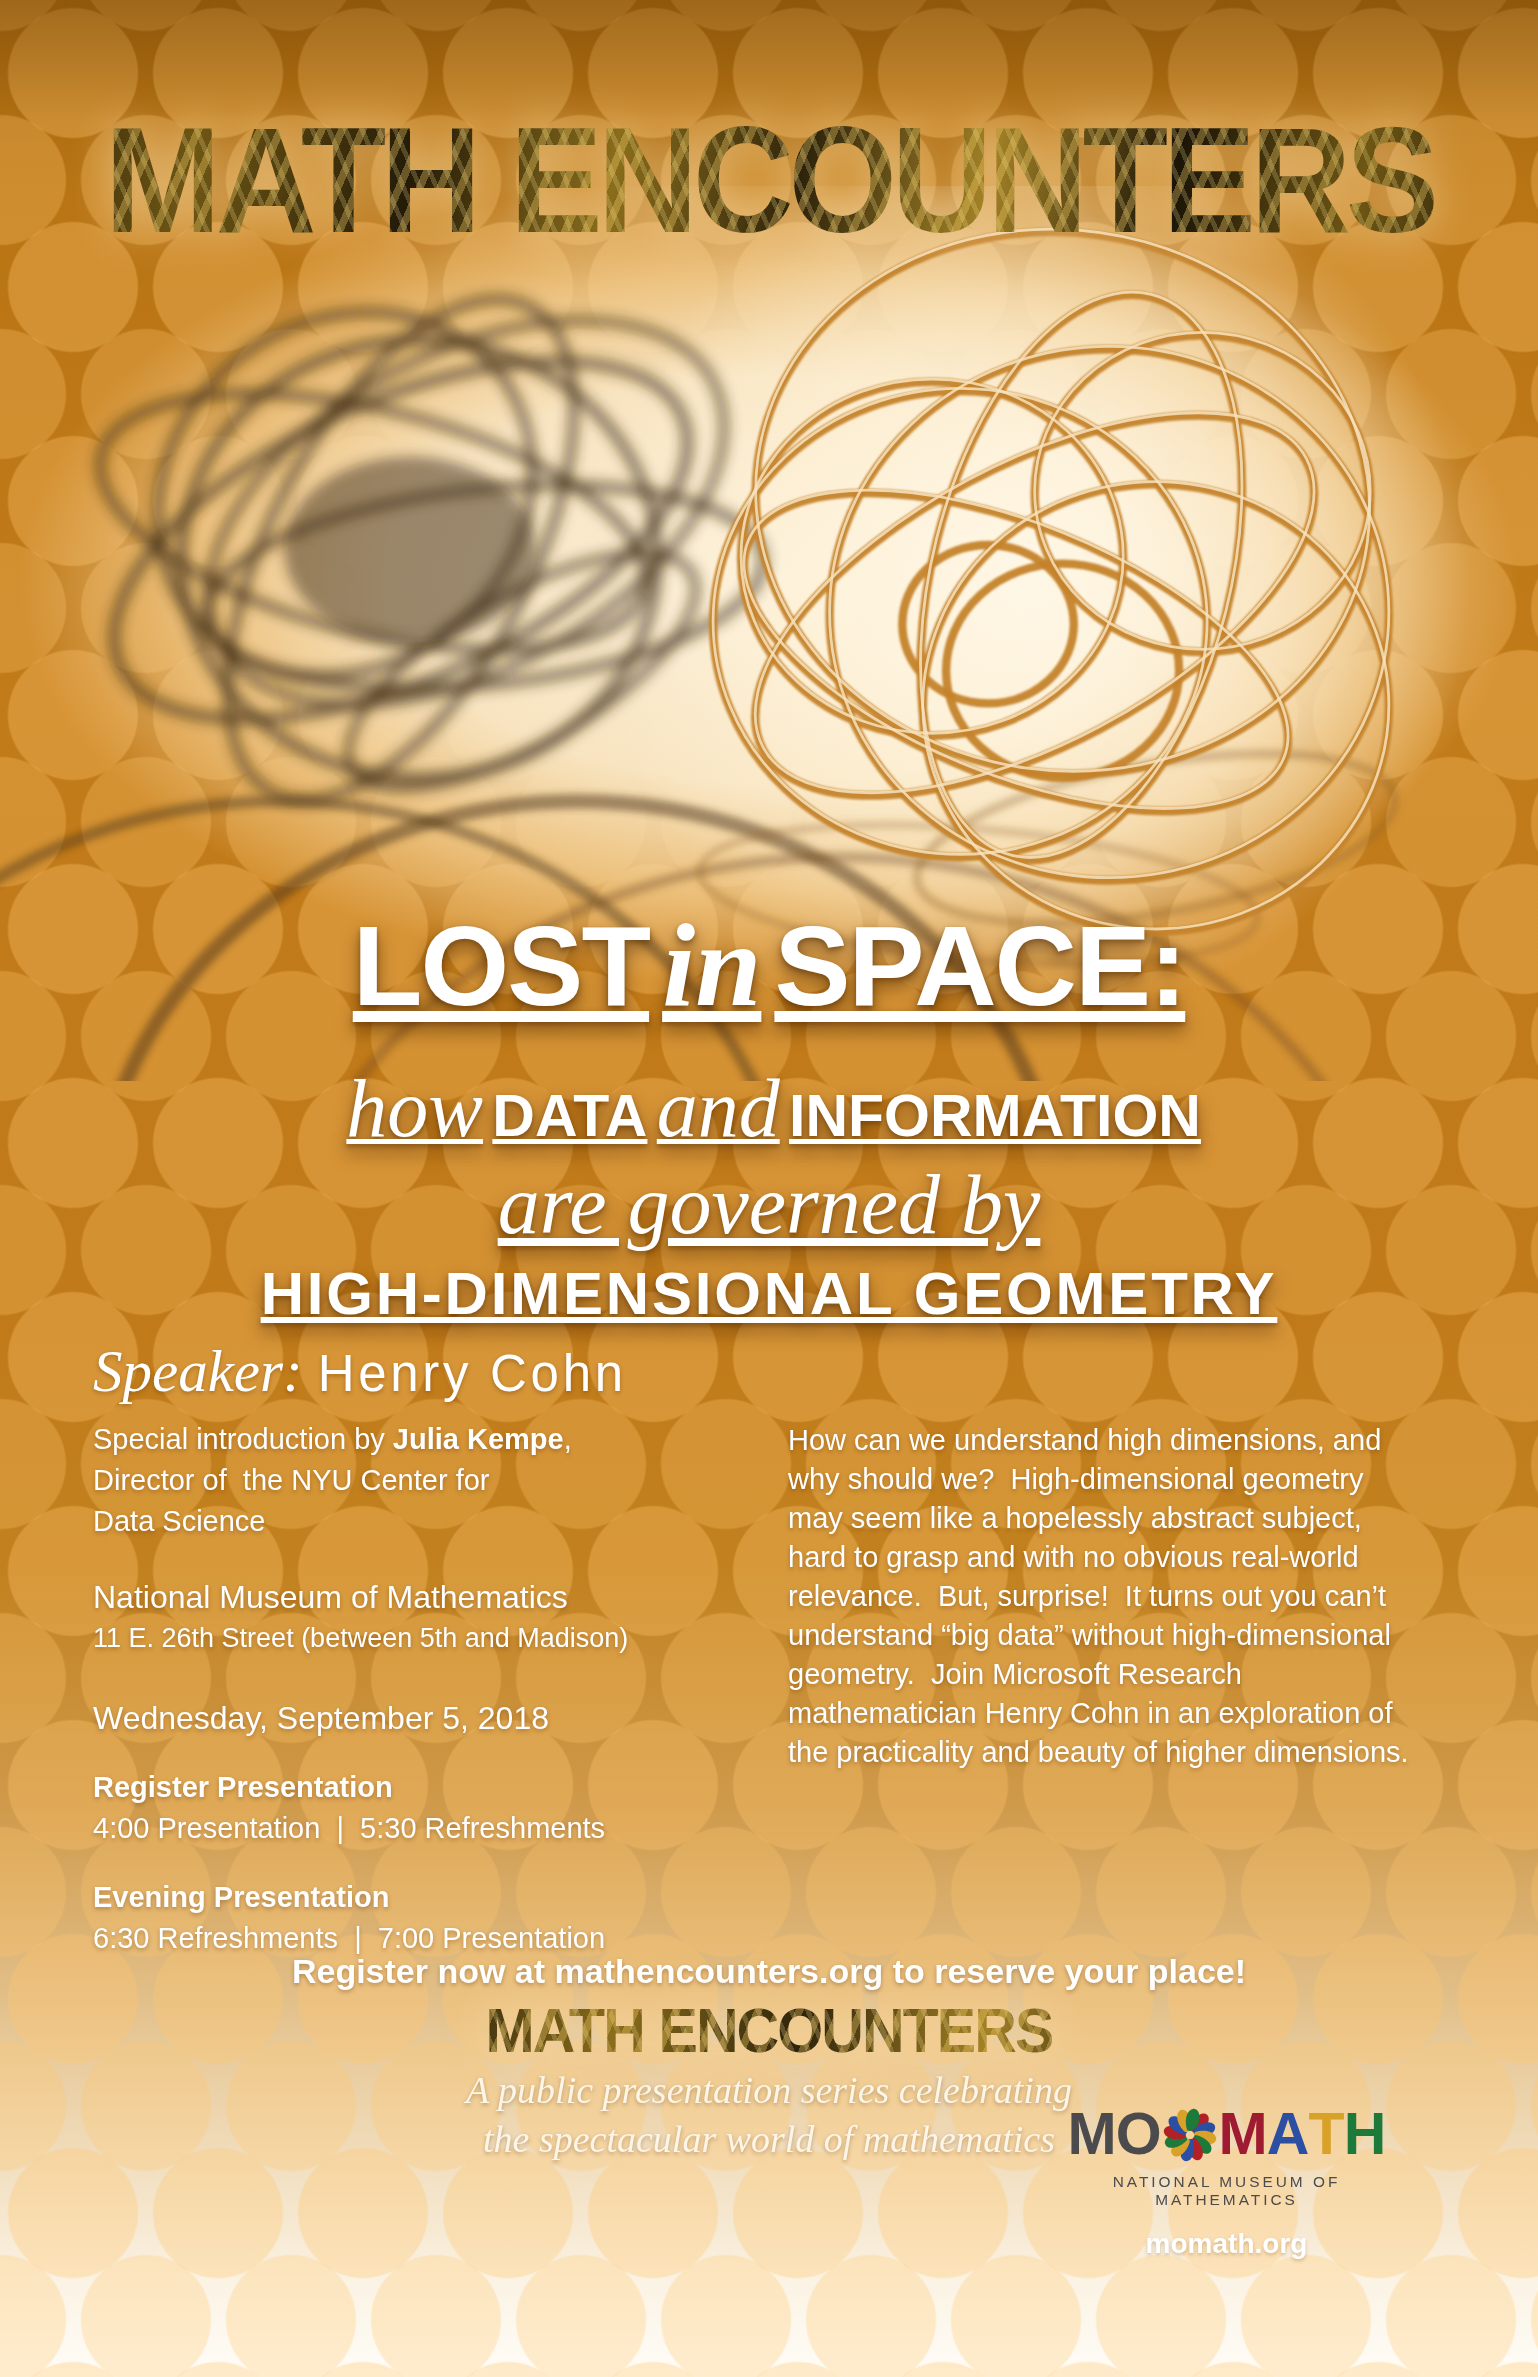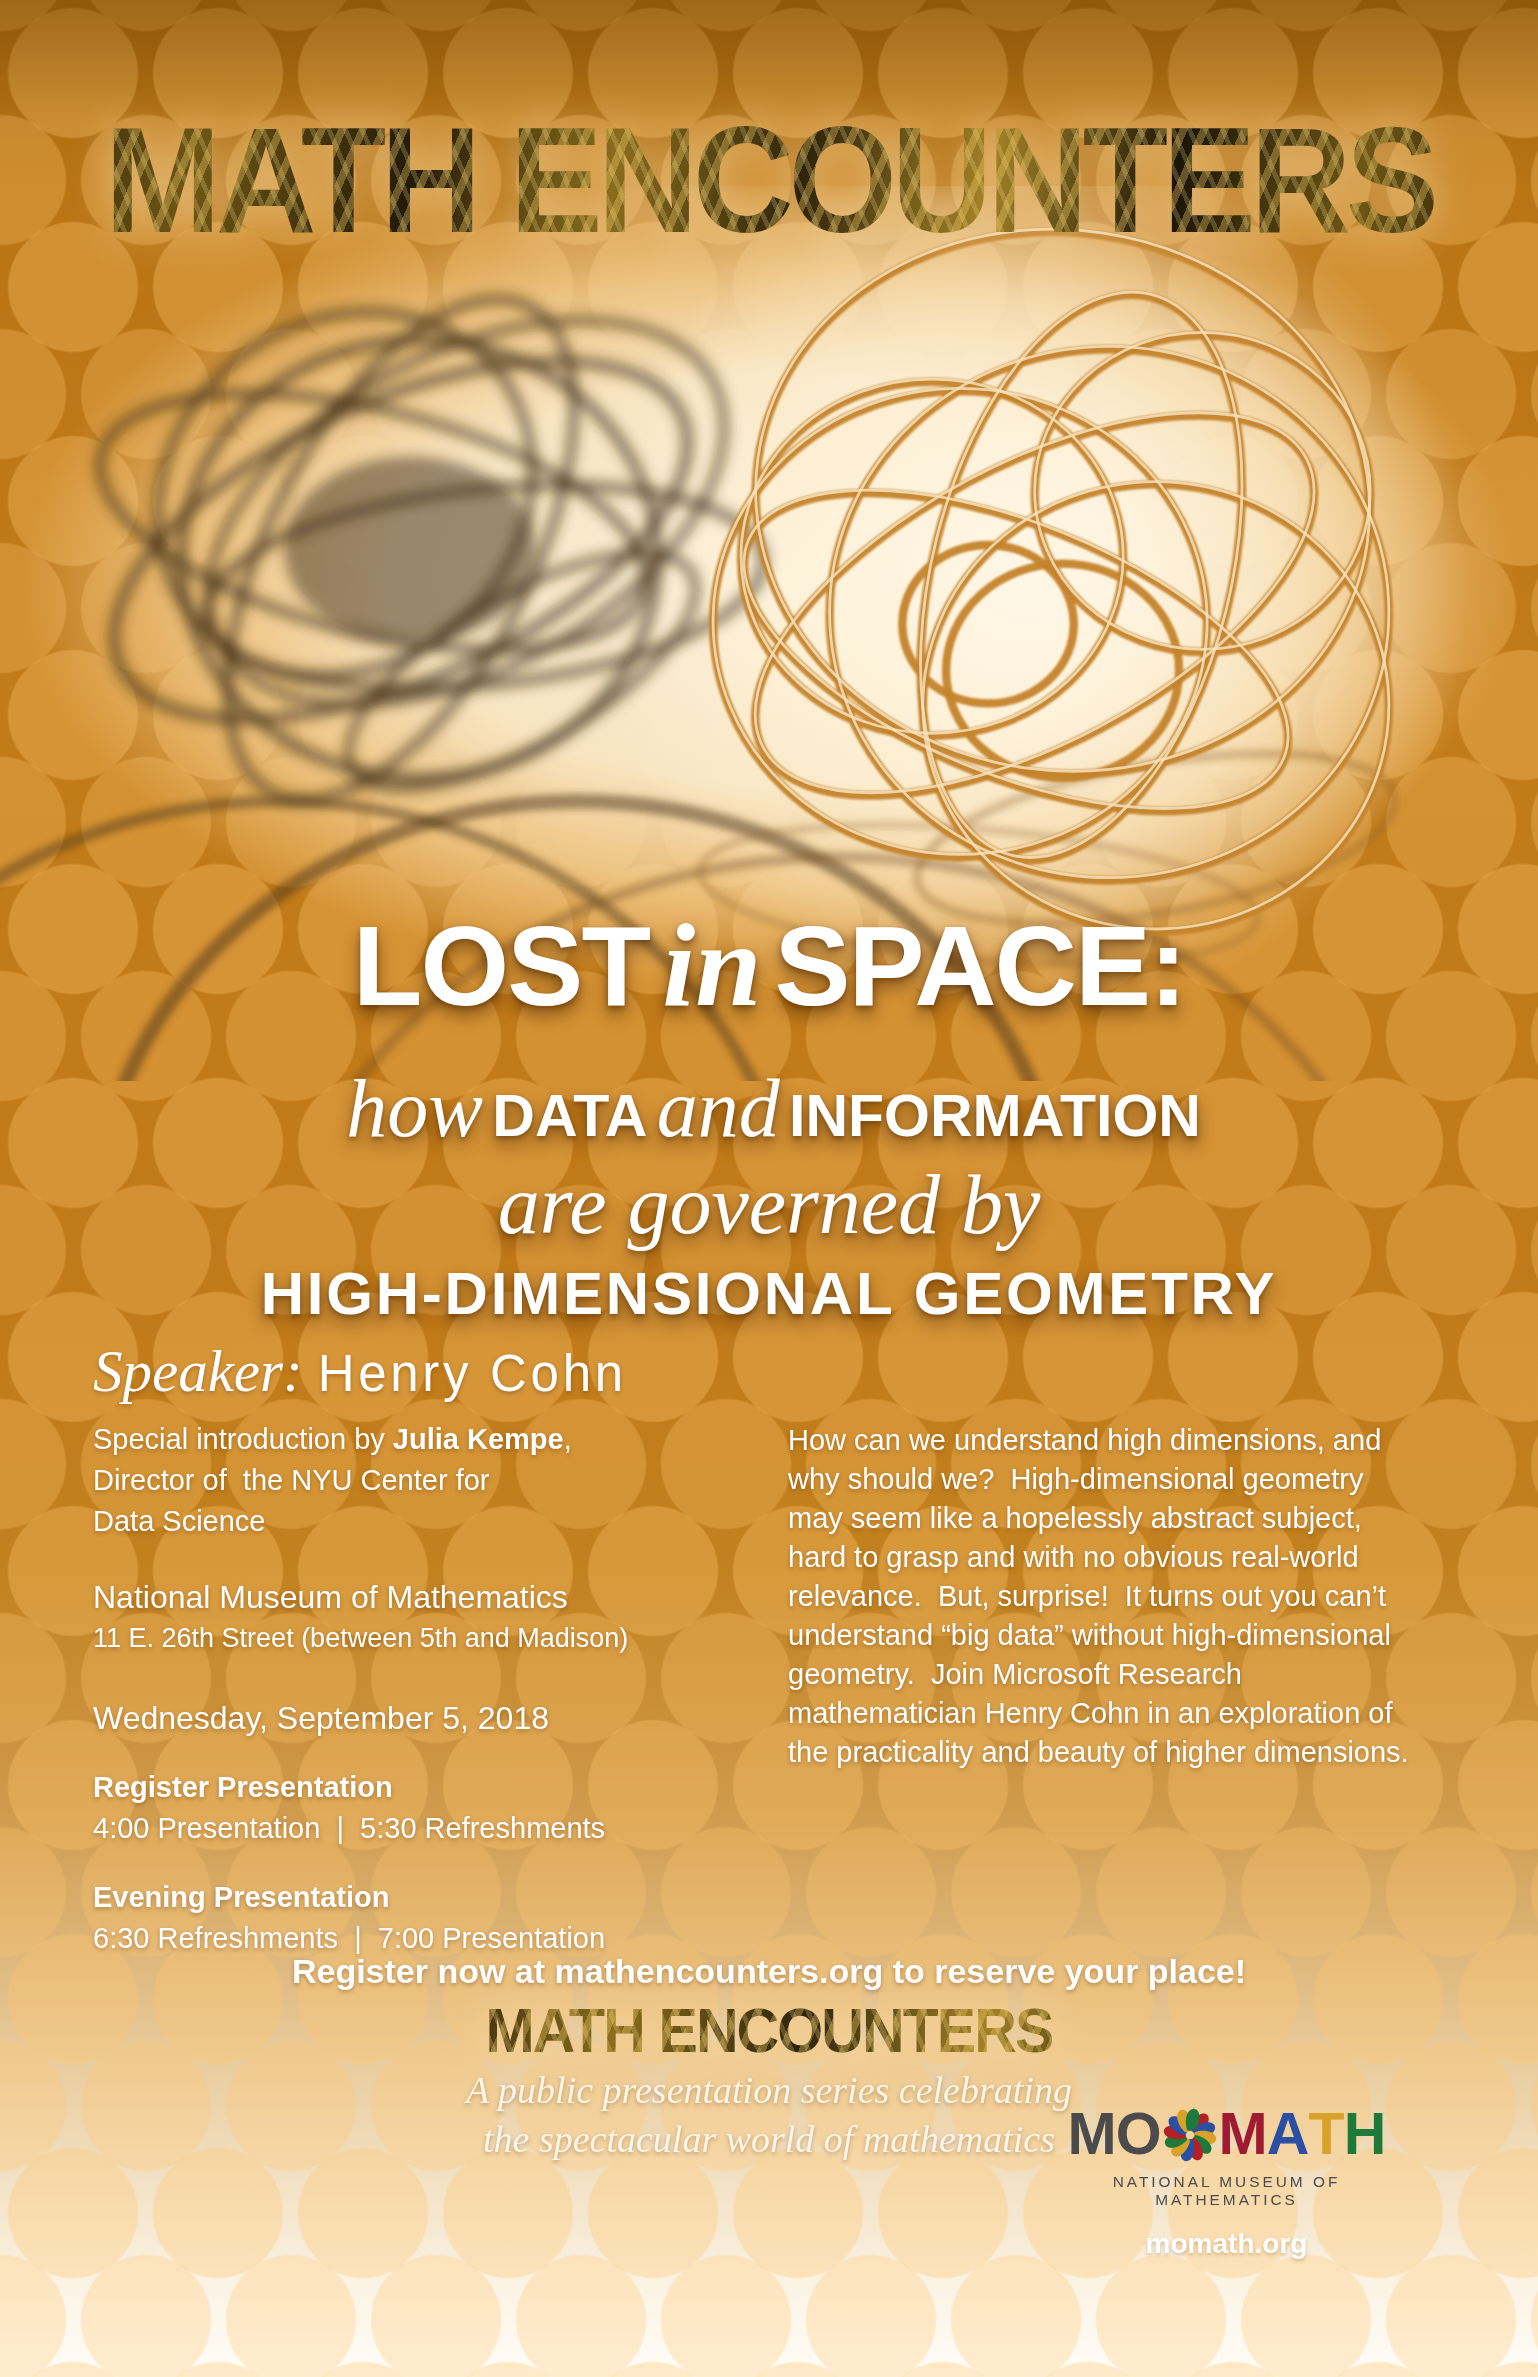--- a/index.html
+++ b/index.html
@@ -28,21 +28,21 @@
   }
   .brand-top{top:110px;left:0;width:100%;text-align:center;font-size:140px;line-height:1;}
   .brand-small{top:2001px;left:0;width:100%;text-align:center;font-size:59px;line-height:1;letter-spacing:-1.9px;}
   
   .photo{
     top:186px;left:0;width:1538px;height:895px;
     background:
       radial-gradient(circle 438px at 67% 44%, rgba(255,248,232,.95) 0%, rgba(255,244,220,.55) 60%, rgba(255,244,220,0) 100%),
       radial-gradient(ellipse 58% 54% at 50% 44%, #fbeed6 0%, #f8e4c0 42%, rgba(246,212,155,.72) 64%, rgba(214,145,45,0) 84%);
   }
-  .hl{color:#fff;text-shadow:0 9.3px 17px rgba(75,38,2,.6),0 2.8px 5.6px rgba(75,38,2,.45);}
+  .hl{color:#fff;text-shadow:0 9.3px 17px rgba(75,38,2,.6),0 2.8px 5.6px rgba(75,38,2,.45);text-decoration:underline;}
   .wt{color:#fff;text-shadow:0 1.9px 4.7px rgba(90,45,5,.38);}
   .si{font-family:"Liberation Serif",serif;font-style:italic;font-weight:400;}
   .center{left:0;width:100%;text-align:center;}
   .headline{top:906px;font-size:114px;font-weight:700;letter-spacing:-1.9px;line-height:1;}
   .headline .si{font-size:119px;font-weight:700;letter-spacing:0;margin:0 13px;}
   .sub1{top:1068px;font-size:59px;font-weight:700;letter-spacing:0;line-height:1;}
   .sub1 .si{font-size:82px;font-weight:400;margin:0 9.3px;}
   .sub2{top:1163px;font-size:84px;line-height:1;}
   .sub3{top:1264px;font-size:60px;font-weight:700;letter-spacing:2.8px;line-height:1;}
   .speaker{top:1342px;left:93px;font-size:59px;line-height:1;}

